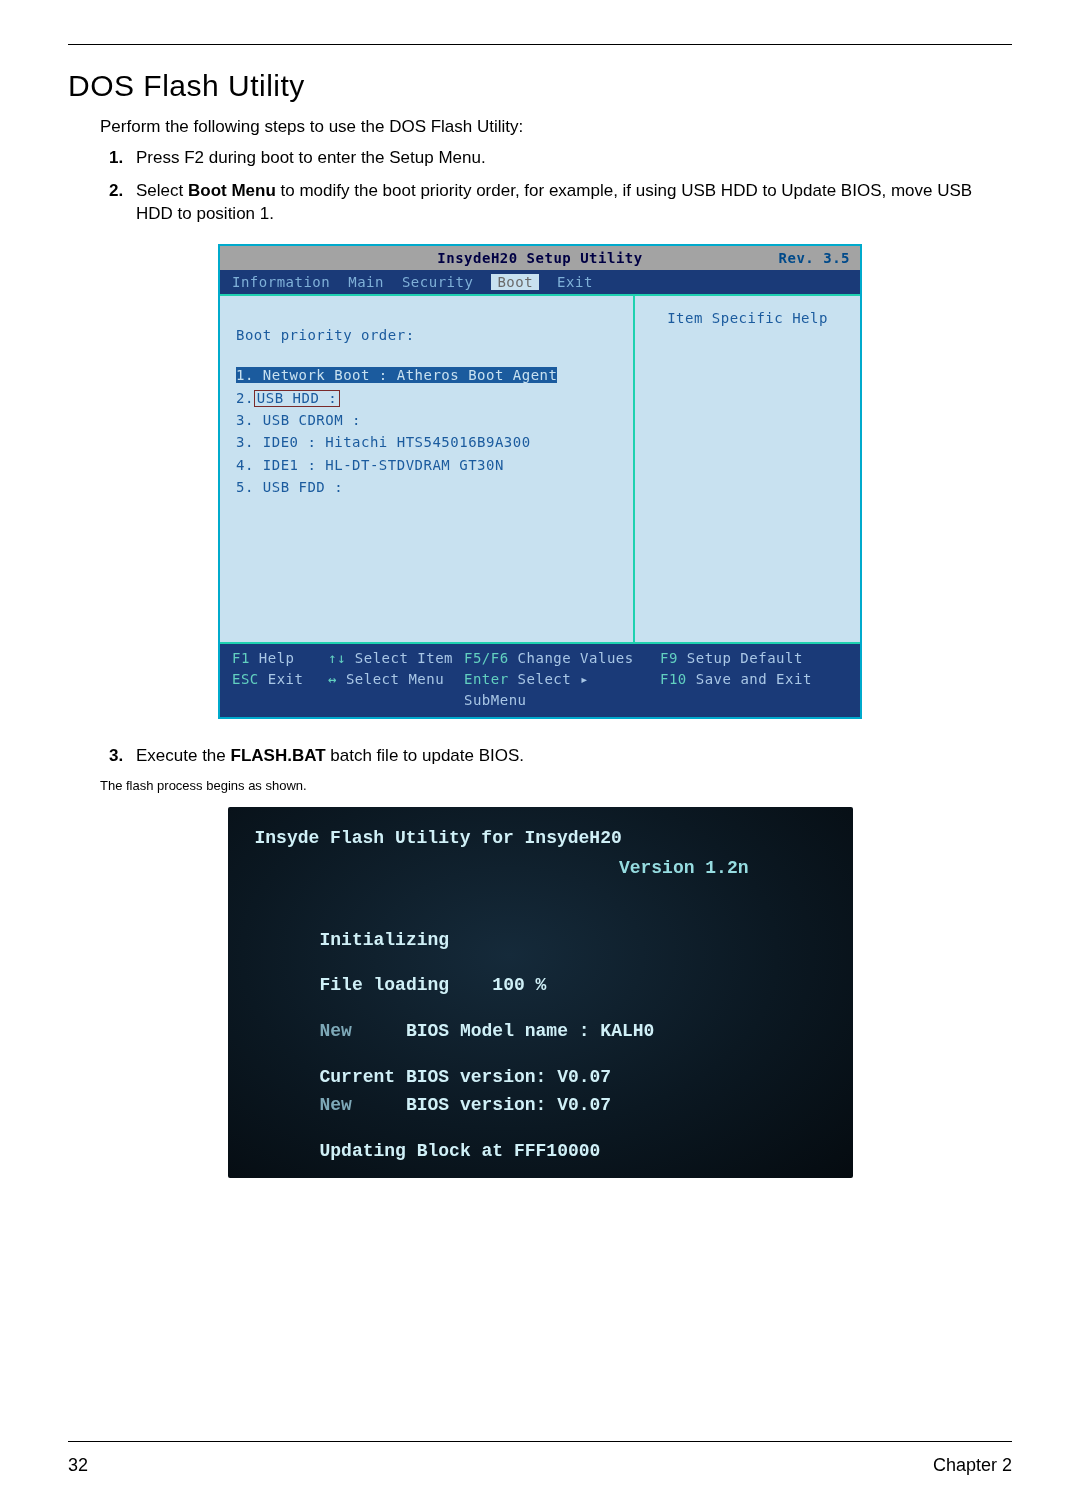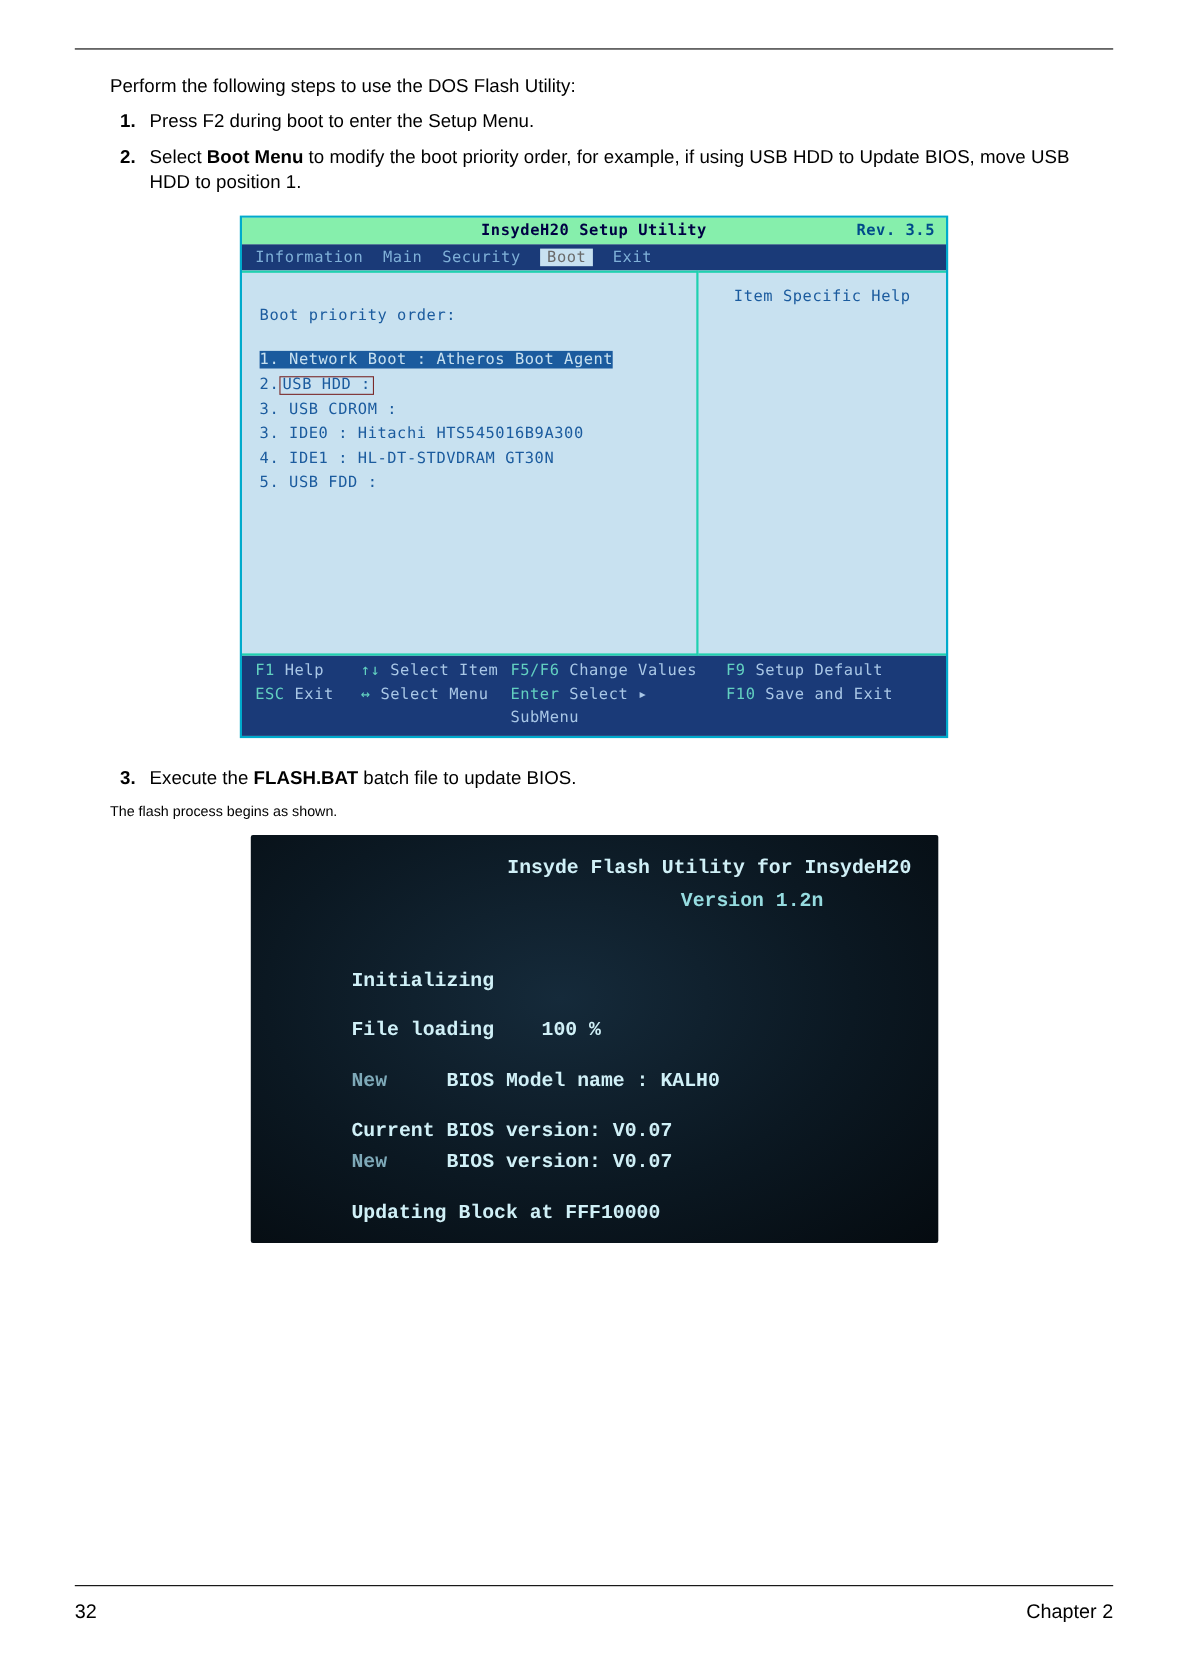--- a/index.html
+++ b/index.html
@@ -69,21 +69,21 @@
   
   .bios1 {
     width: 640px;
     margin: 18px auto 26px auto;
     border: 2px solid #0ac;
     font-family: "Lucida Console", Monaco, monospace;
     font-size: 14px;
     letter-spacing: 0.5px;
   }
   .bios1 .bar-top {
-    background: #86efac;
+    background: #a3a3a3;
     color: #004;
     display: flex;
     justify-content: center;
     position: relative;
     padding: 4px 0;
     font-weight: bold;
   }
   .bios1 .bar-top .rev {
     position: absolute;
     right: 10px;
@@ -166,41 +166,42 @@
     font-size: 18px;
     font-weight: bold;
     padding: 18px 24px 12px 92px;
     line-height: 1.55;
     box-sizing: border-box;
     border-radius: 2px;
     position: relative;
     min-height: 350px;
   }
   .console .hdr {
-    text-align: right;
+    text-align: left;
     margin-left: -65px;
     margin-bottom: 2px;
   }
   .console .hdr2 {
     text-align: right;
     margin-left: -65px;
     padding-right: 80px;
     color: #96dce0;
     margin-bottom: 44px;
   }
   .console .dim { color: #7ea9b8; }
   .console .row-gap { height: 18px; }
   .console .hi { color: #d0f0f7; }
 </style>
 </head>
 <body>
 
 <div class="page">
   <div class="rule-top"></div>
 
+  <h1 class="section-title">DOS Flash Utility</h1>
 
   <p class="intro">Perform the following steps to use the DOS Flash Utility:</p>
 
   <ol class="steps">
     <li>Press F2 during boot to enter the Setup Menu.</li>
     <li>
       <span>Select </span><b>Boot Menu</b><span> to modify the boot priority order, for example, if using USB HDD to Update BIOS, move USB HDD to position 1.</span>
     </li>
   </ol>
 

